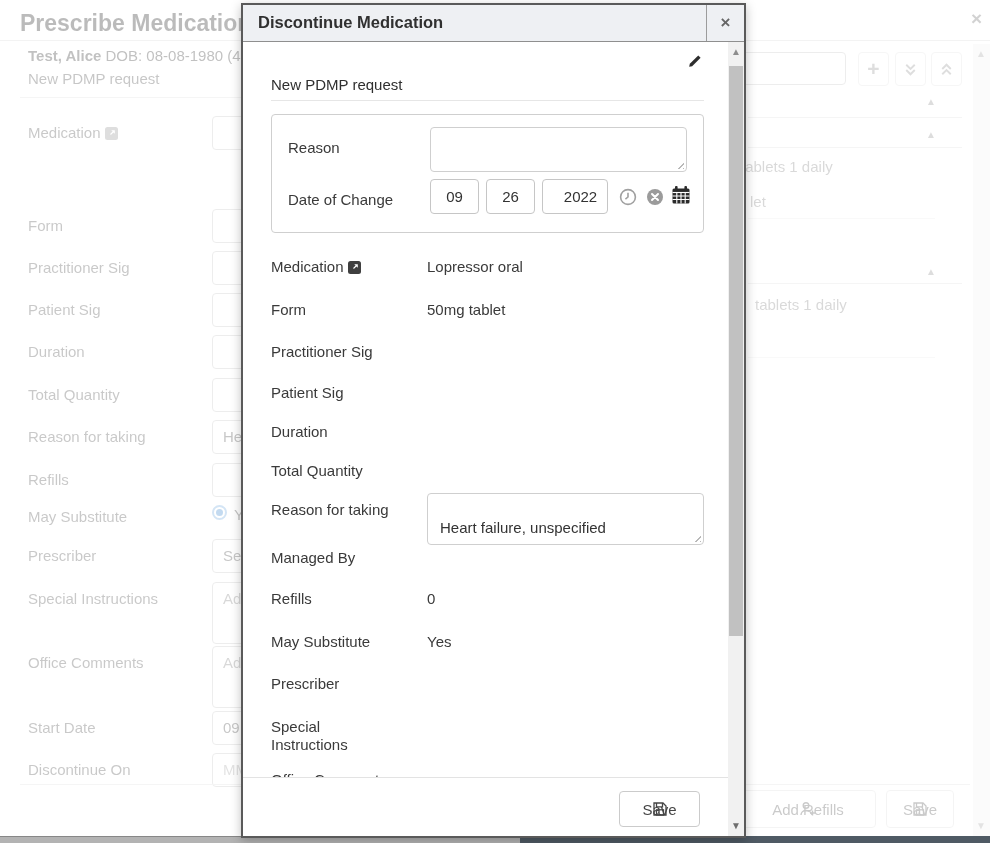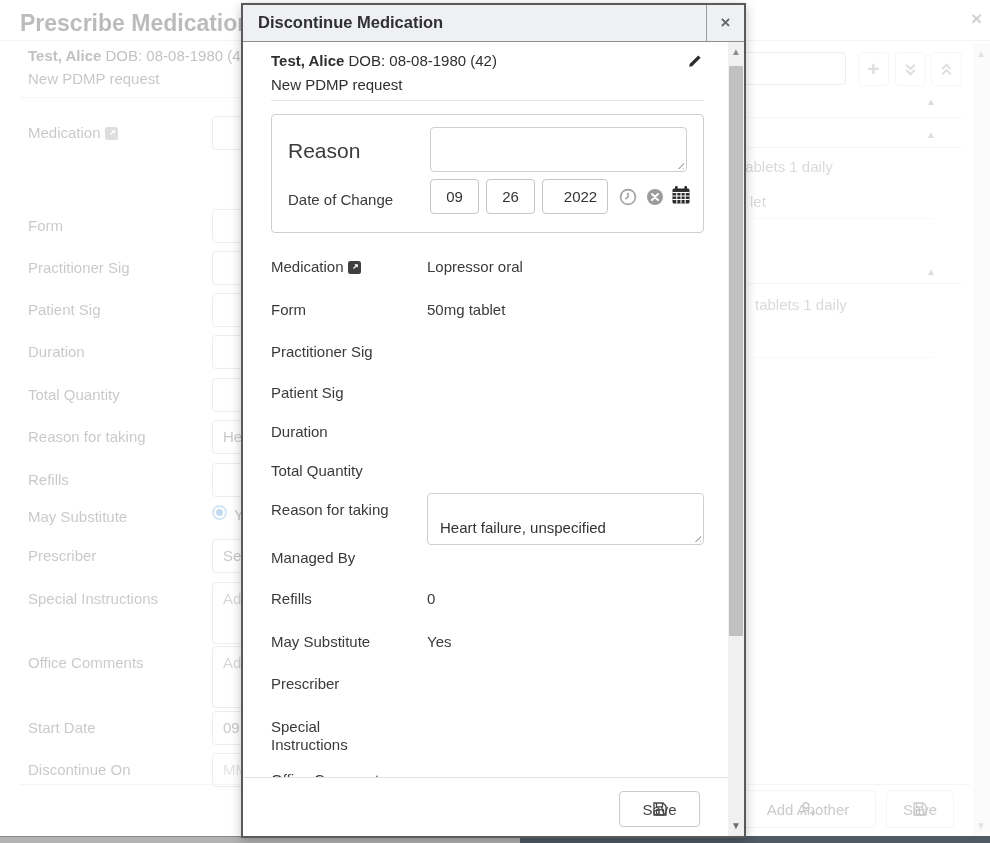--- a/index.html
+++ b/index.html
@@ -153,21 +153,21 @@
 
     <div class="hline" style="left:20px;top:784px;width:950px;"></div>
     <div class="bot-btn" style="left:740px;top:790px;width:136px;">
       <span class="icn">
         <svg width="18" height="18" viewBox="0 0 18 18" fill="none" stroke="currentColor" stroke-width="1.4">
             <circle cx="7" cy="5.5" r="2.8"></circle>
             <path d="M2 15c0-2.8 2.2-4.5 5-4.5 1.2 0 2.3.3 3.2.9"></path>
             <path d="M13.5 10.5v5M11 13h5"></path>
           </svg>
       </span>
-      <span>Add Another</span>
+      <span>Add Refills</span>
     </div>
     <div class="bot-btn" style="left:886px;top:790px;width:68px;">
       <span class="icn">
         <svg width="16" height="16" viewBox="0 0 16 16" fill="none" stroke="currentColor" stroke-width="1.3">
             <path d="M2 2h9l3 3v9H2z"></path>
             <path d="M4.5 2v3.8h6V2"></path>
             <rect x="4.5" y="8.8" width="7" height="5.2"></rect>
           </svg>
       </span>
       <span>Save</span>
@@ -181,34 +181,30 @@
   <div class="modal">
     <div class="m-header">
       <span class="m-title">Discontinue Medication</span>
       <span class="m-close">
         <span>×</span>
       </span>
     </div>
 
     <div class="m-body">
 
-      <div class="abs" style="left:28px;top:10px;font-size:15px;color:#2f2f2f;">
-        <span class="bold">Test, Alice</span>
-        <span>DOB: 08-08-1980 (42)</span>
-      </div>
       <div class="abs" style="left:28px;top:34px;font-size:15px;color:#2f2f2f;">New PDMP request</div>
       <span class="icn" style="left:444px;top:12px;color:#2d2d2d;position:absolute;">
         <svg width="15" height="15" viewBox="0 0 16 16">
             <path fill="currentColor" d="M12 1.5l2.5 2.5-9 9-3.2.7.7-3.2z"></path>
           </svg>
       </span>
       <div class="hline" style="left:28px;top:58px;width:433px;background:#e6e6e6;"></div>
 
       <div class="chg-box">
-        <span class="abs" style="left:16px;top:24px;font-size:21px;color:#3a3a3a;">Reason</span>
+        <span class="abs" style="left:16px;top:24px;font-size:15px;color:#3a3a3a;">Reason</span>
         <div class="ta" style="left:158px;top:12px;width:257px;height:45px;">
           <span class="rz"></span>
         </div>
         <span class="abs" style="left:16px;top:76px;font-size:15px;color:#3a3a3a;">Date of Change</span>
         <input class="d-input" style="left: 158px; top: 64px; width: 49px;" value="09">
         <input class="d-input" style="left: 214px; top: 64px; width: 49px;" value="26">
         <input class="d-input" style="left: 270px; top: 64px; width: 66px; padding-left: 13px;" value="2022">
         <span class="icn" style="left:347px;top:73px;color:#a0a0a0;position:absolute;">
           <svg width="18" height="18" viewBox="0 0 18 18">
               <circle cx="9" cy="9" r="7.4" fill="none" stroke="currentColor" stroke-width="1.6"></circle>

